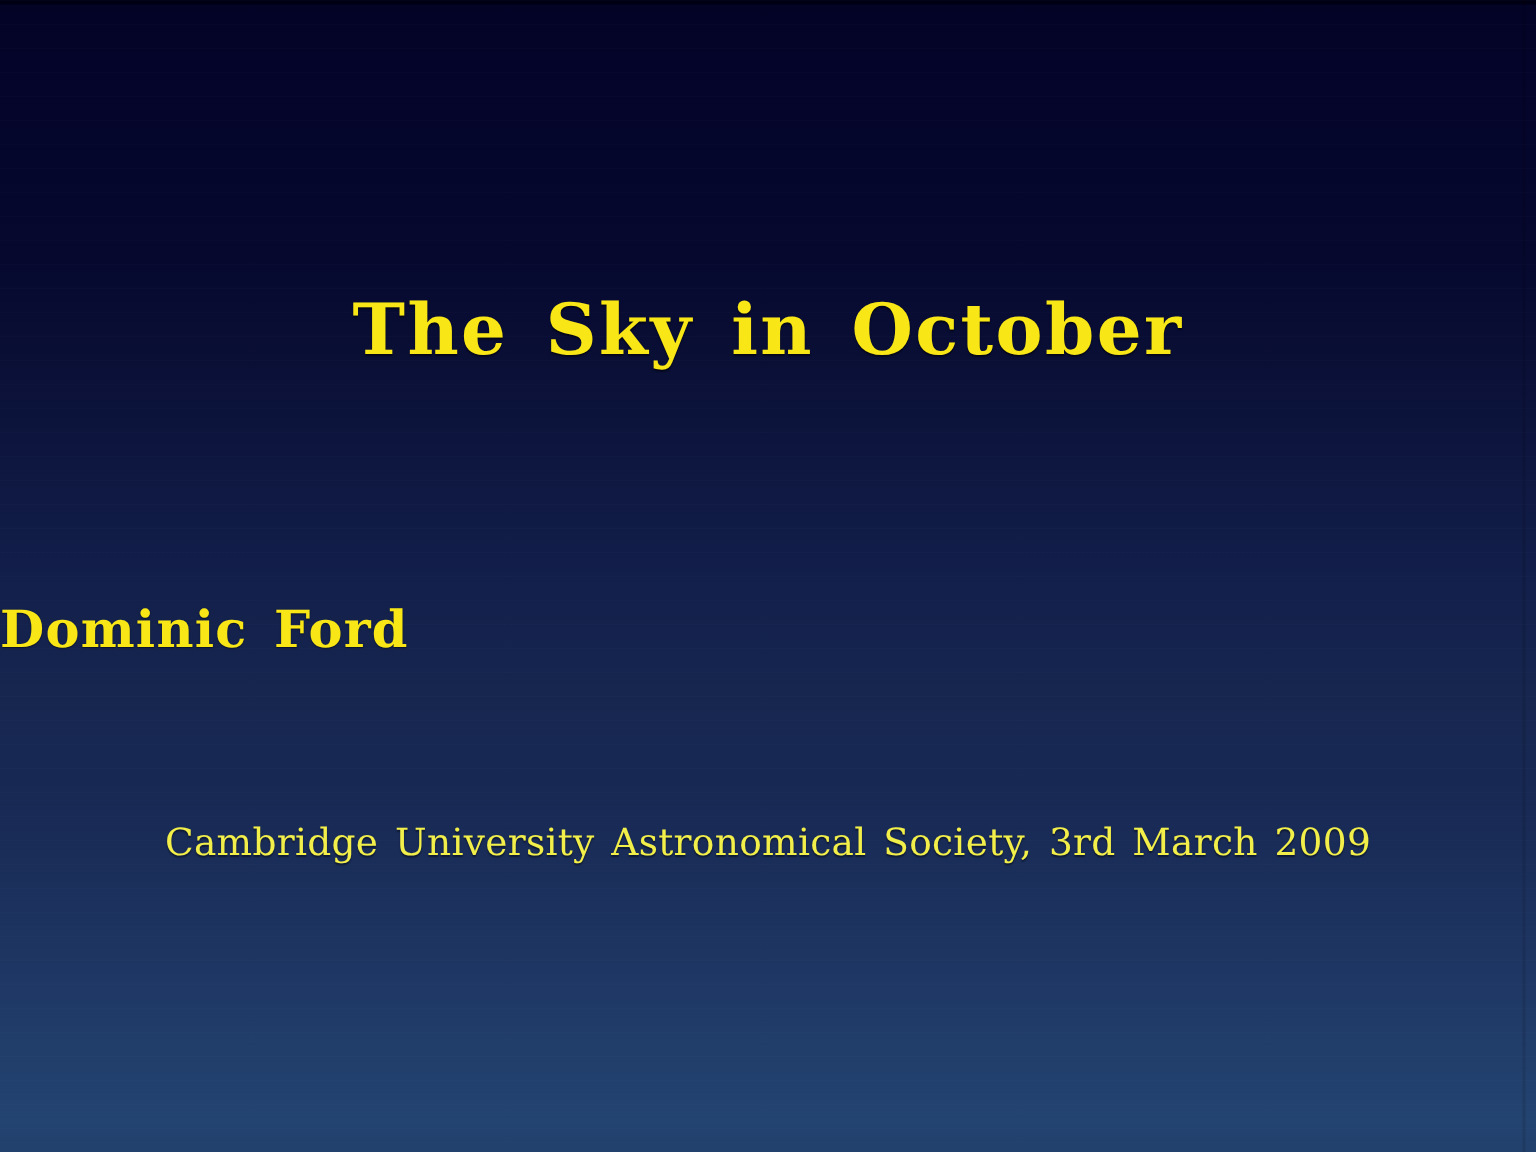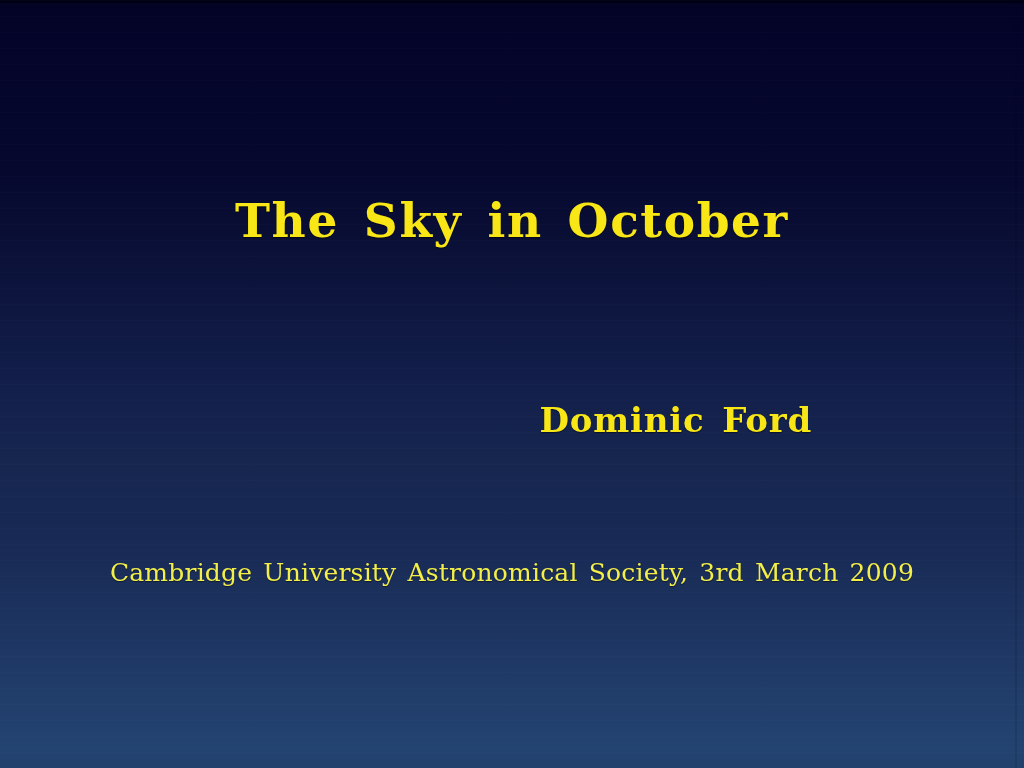--- a/index.html
+++ b/index.html
@@ -95,21 +95,21 @@
     word-spacing: 7px;
     color: #f8e617;
     text-shadow: 0 1px 1px rgba(0,0,0,0.55);
   }
 
   .author-block {
     position: absolute;
     left: 0;
     top: 402px;
     width: 812px;
-    text-align: right;
+    text-align: left;
   }
 
   .slide-author {
     margin: 0;
     font-weight: bold;
     font-size: 34px;
     line-height: 1.1;
     letter-spacing: 0.8px;
     word-spacing: 5px;
     color: #f8e617;
@@ -118,21 +118,21 @@
 
   .institute-block {
     position: absolute;
     left: 0;
     top: 543px;
     width: 1024px;
     text-align: center;
   }
 
   .slide-institute {
-    margin: 16px;
+    margin: 5px;
     font-weight: normal;
     font-size: 25px;
     line-height: 1.1;
     letter-spacing: 0.2px;
     word-spacing: 3px;
     color: #f2ee4a;
     text-shadow: 0 1px 1px rgba(0,0,0,0.45);
   }
 </style>
 </head>

